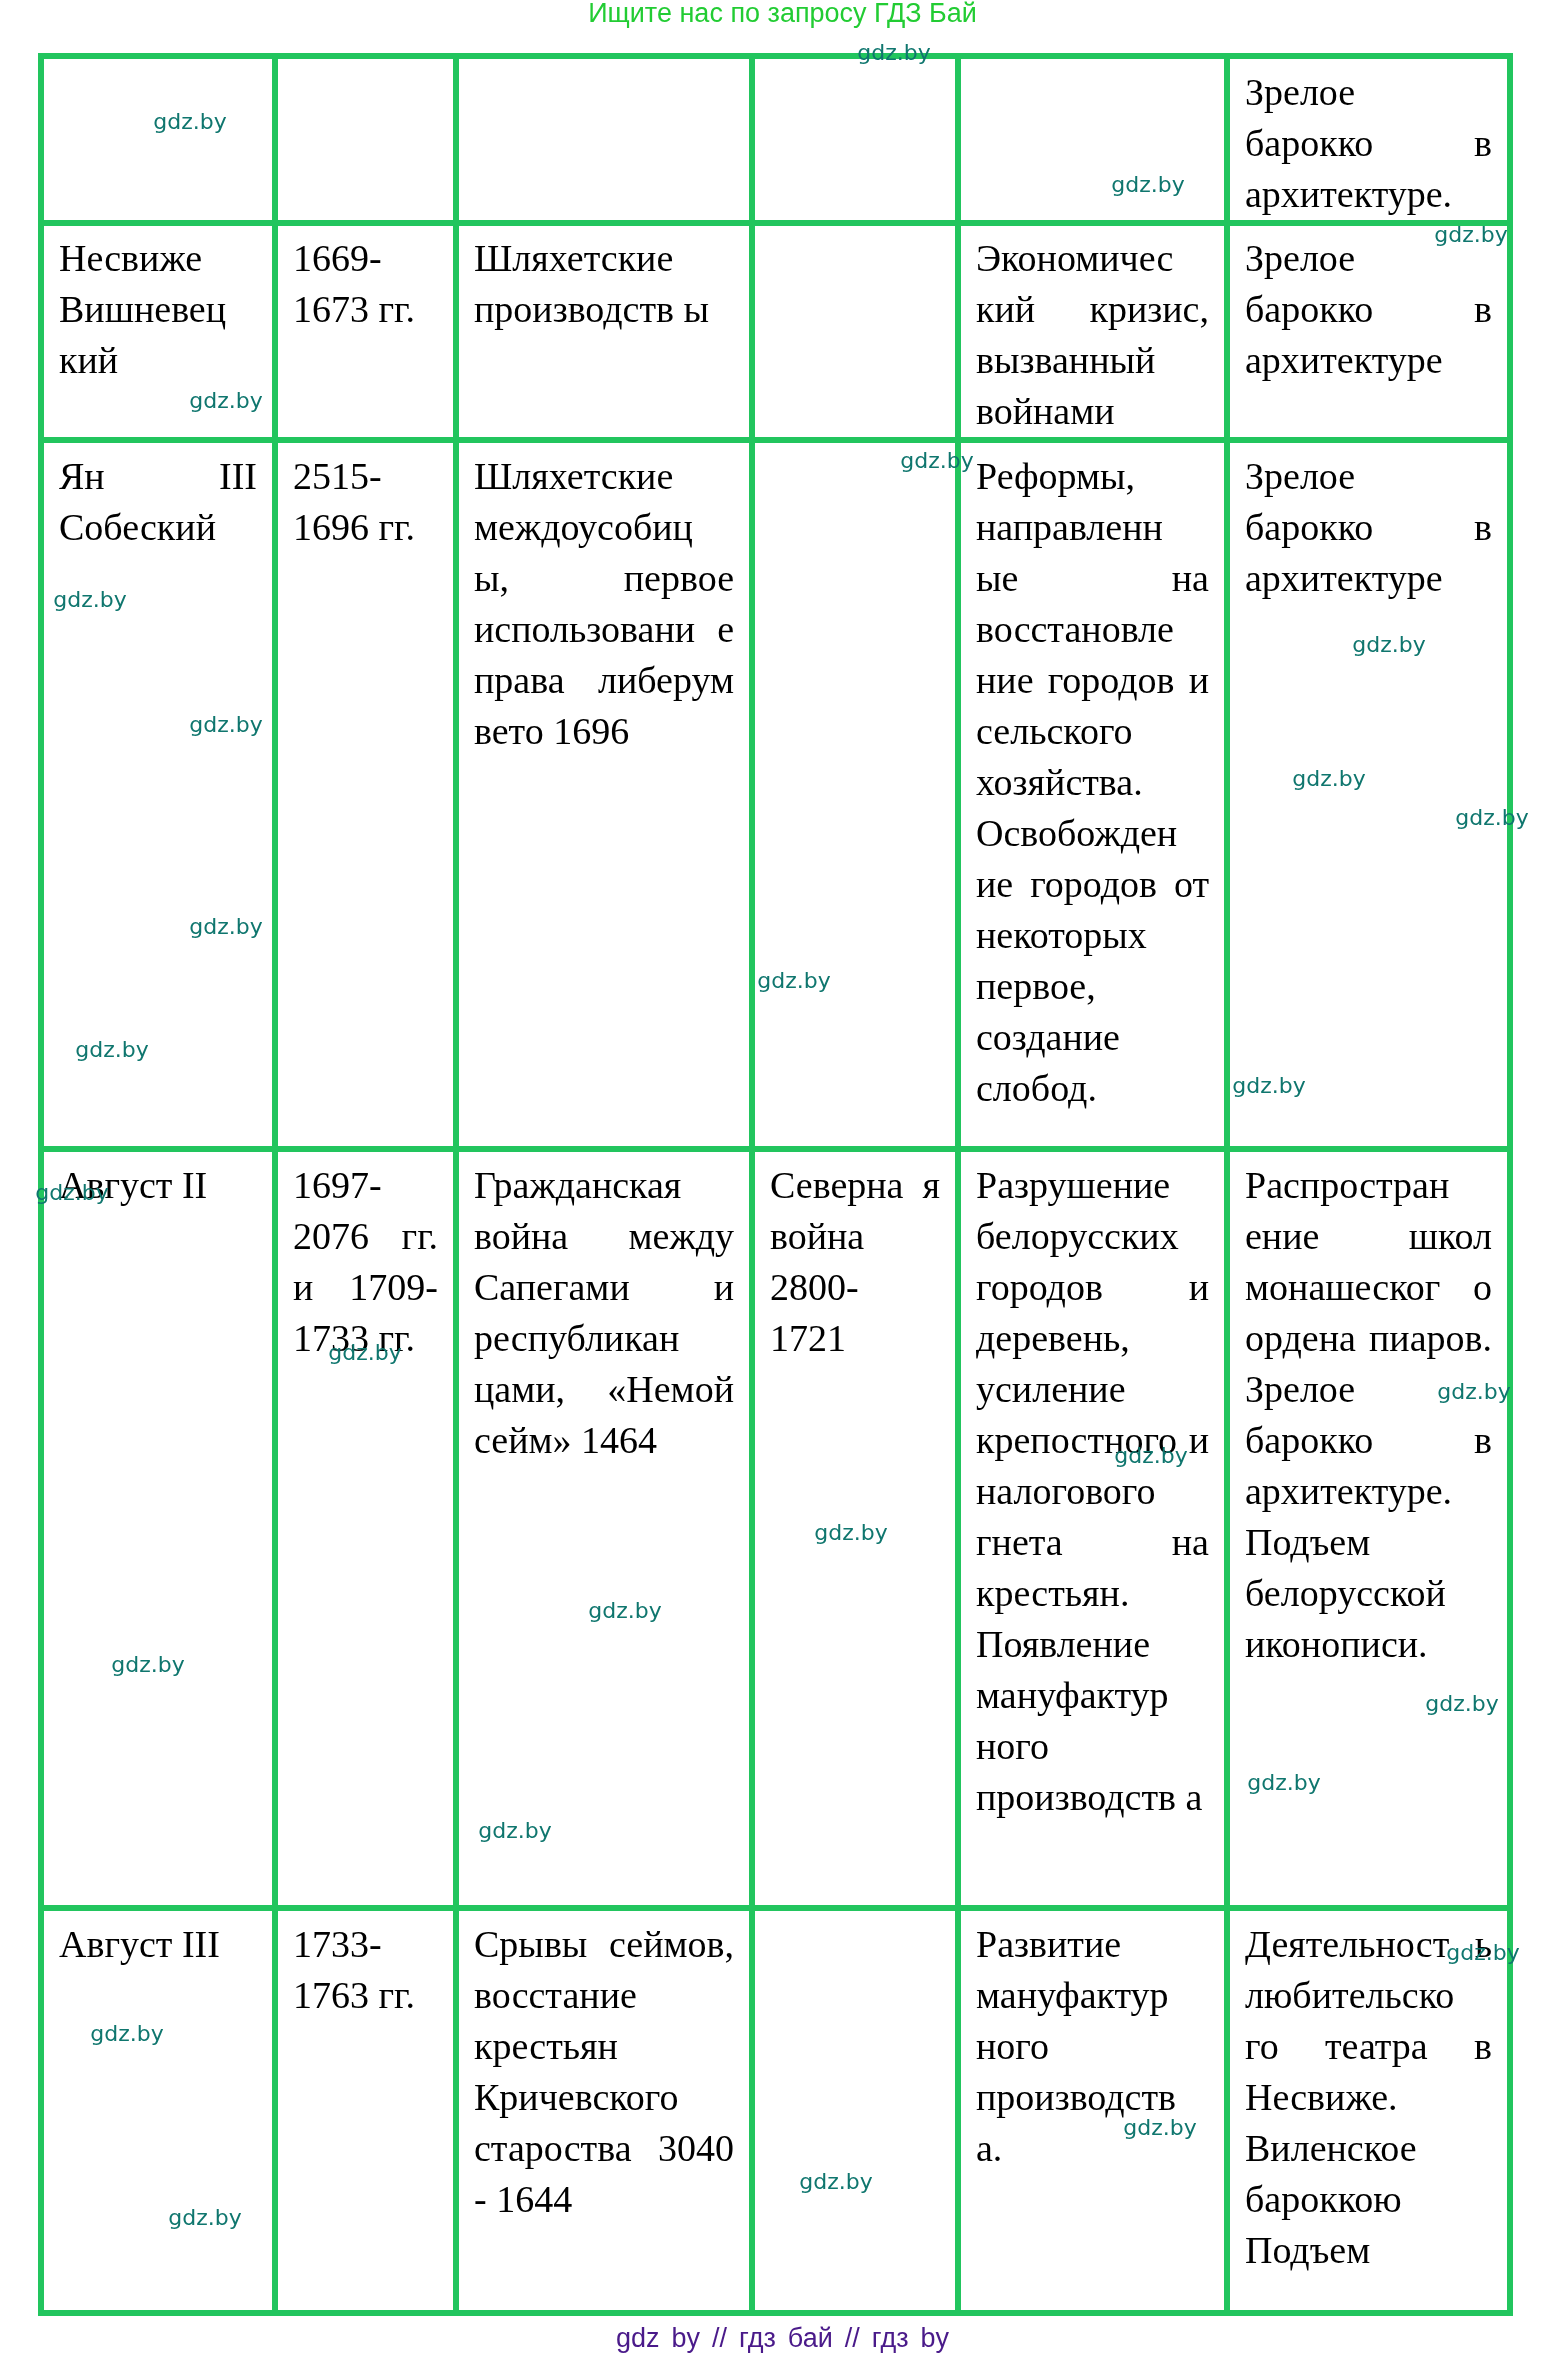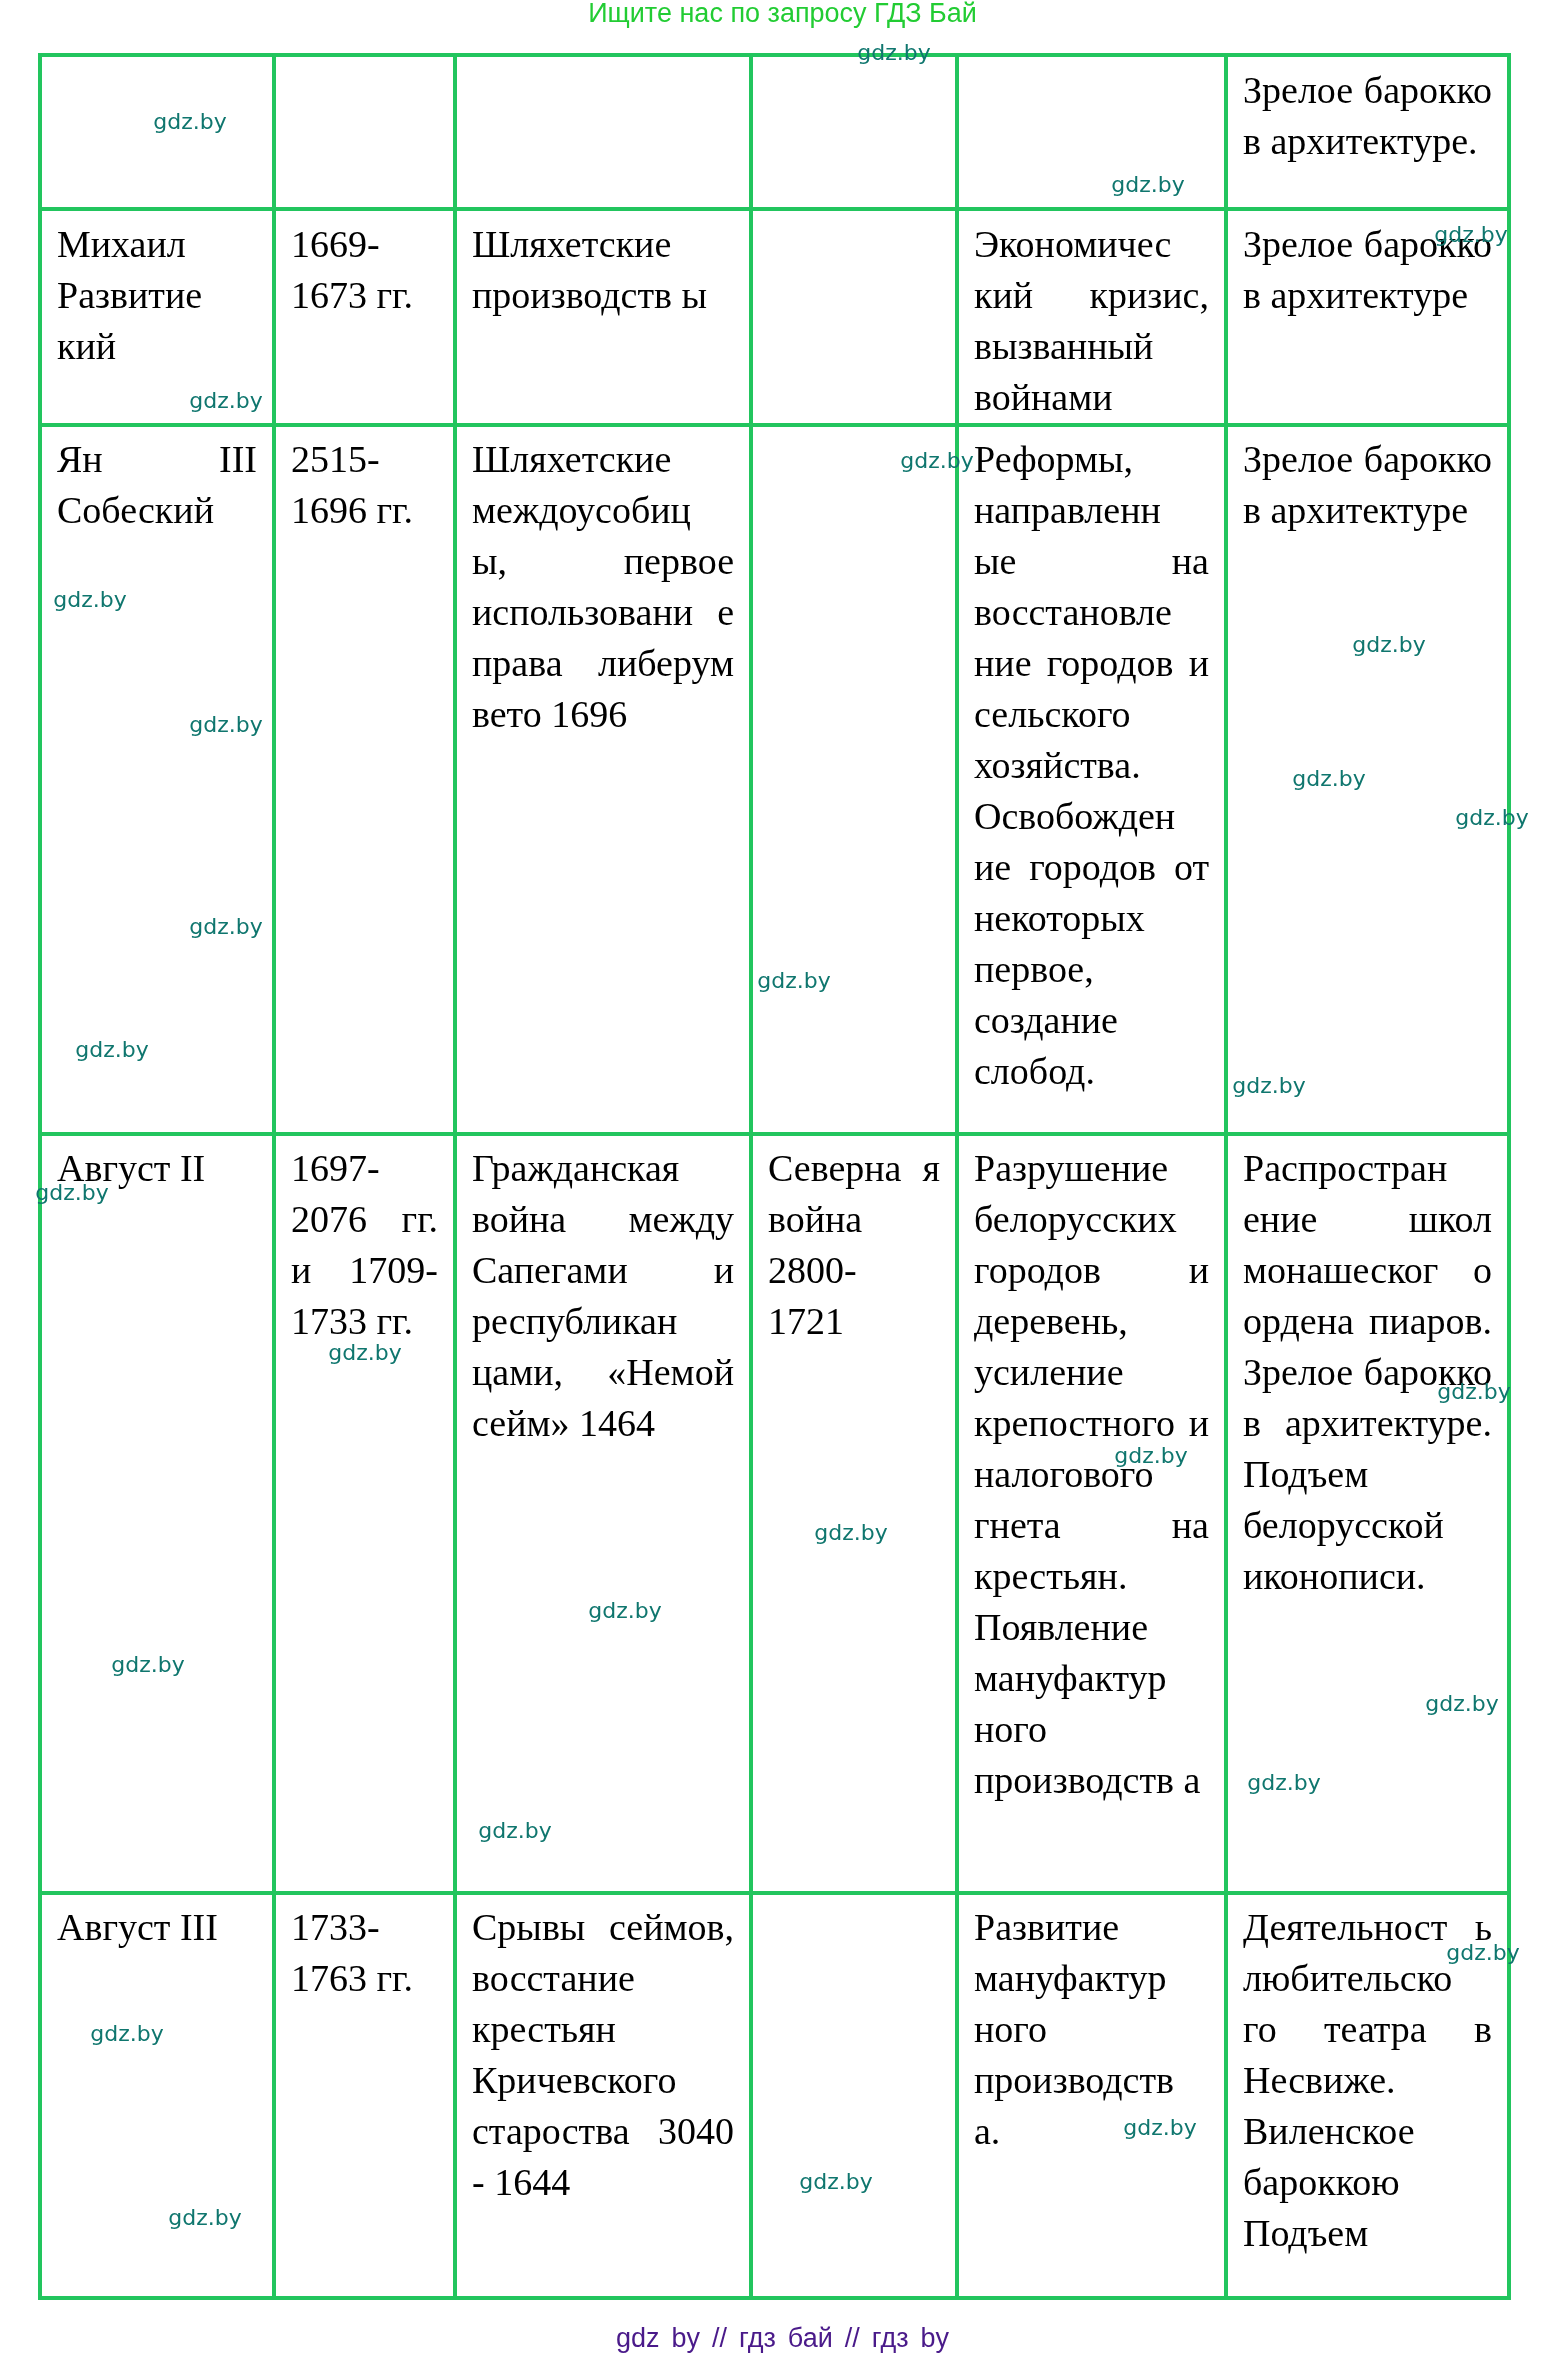--- a/index.html
+++ b/index.html
@@ -3,21 +3,21 @@
 <meta charset="utf-8">
 <style>
   html, body { margin:0; padding:0; background:#ffffff; }
   body { width:1565px; height:2354px; position:relative; overflow:hidden; }
   .header { position:absolute; left:0; width:1565px; top:-3px; text-align:center;
     font-family:"Liberation Sans", sans-serif; font-size:27px; color:#22cc33; line-height:33px; }
   .footer { position:absolute; left:0; width:1565px; top:2322px; text-align:center;
     font-family:"Liberation Sans", sans-serif; font-size:27px; color:#4a1a8a; line-height:33px; word-spacing:4.5px; }
   table.main { position:absolute; left:38px; top:53px; border-collapse:collapse; table-layout:fixed;
     width:1468px; }
-  table.main td { border:4px solid #22c55e; vertical-align:top; padding:7.5px 15px 0 15px;
+  table.main td { border:6px solid #22c55e; vertical-align:top; padding:7.5px 15px 0 15px;
     font-family:"Liberation Serif", serif; font-size:38px; line-height:51px; color:#000;
     text-align:justify; word-break:normal; overflow:hidden; }
   .cell-text { white-space:pre-line; display:block; }
   .wm { position:absolute; font-family:"DejaVu Sans", sans-serif; font-size:22px; color:#0f766e;
     transform:translate(-50%,-50%); white-space:nowrap; line-height:22.6px; }
 </style>
 </head>
 <body>
 
 <div class="header">Ищите нас по запросу ГДЗ Бай</div>
@@ -47,21 +47,21 @@
         </td>
       <td>
           <span class="cell-text"></span>
         </td>
       <td>
           <span class="cell-text">Зрелое барокко в архитектуре.</span>
         </td>
     </tr>
     <tr style="height:203px">
       <td>
-          <span class="cell-text">Михаил Развитие кий</span>
+          <span class="cell-text">Несвиже Вишневец кий</span>
         </td>
       <td>
           <span class="cell-text">1669- 1673 гг.</span>
         </td>
       <td>
           <span class="cell-text">Шляхетские производств ы</span>
         </td>
       <td>
           <span class="cell-text"></span>
         </td>

